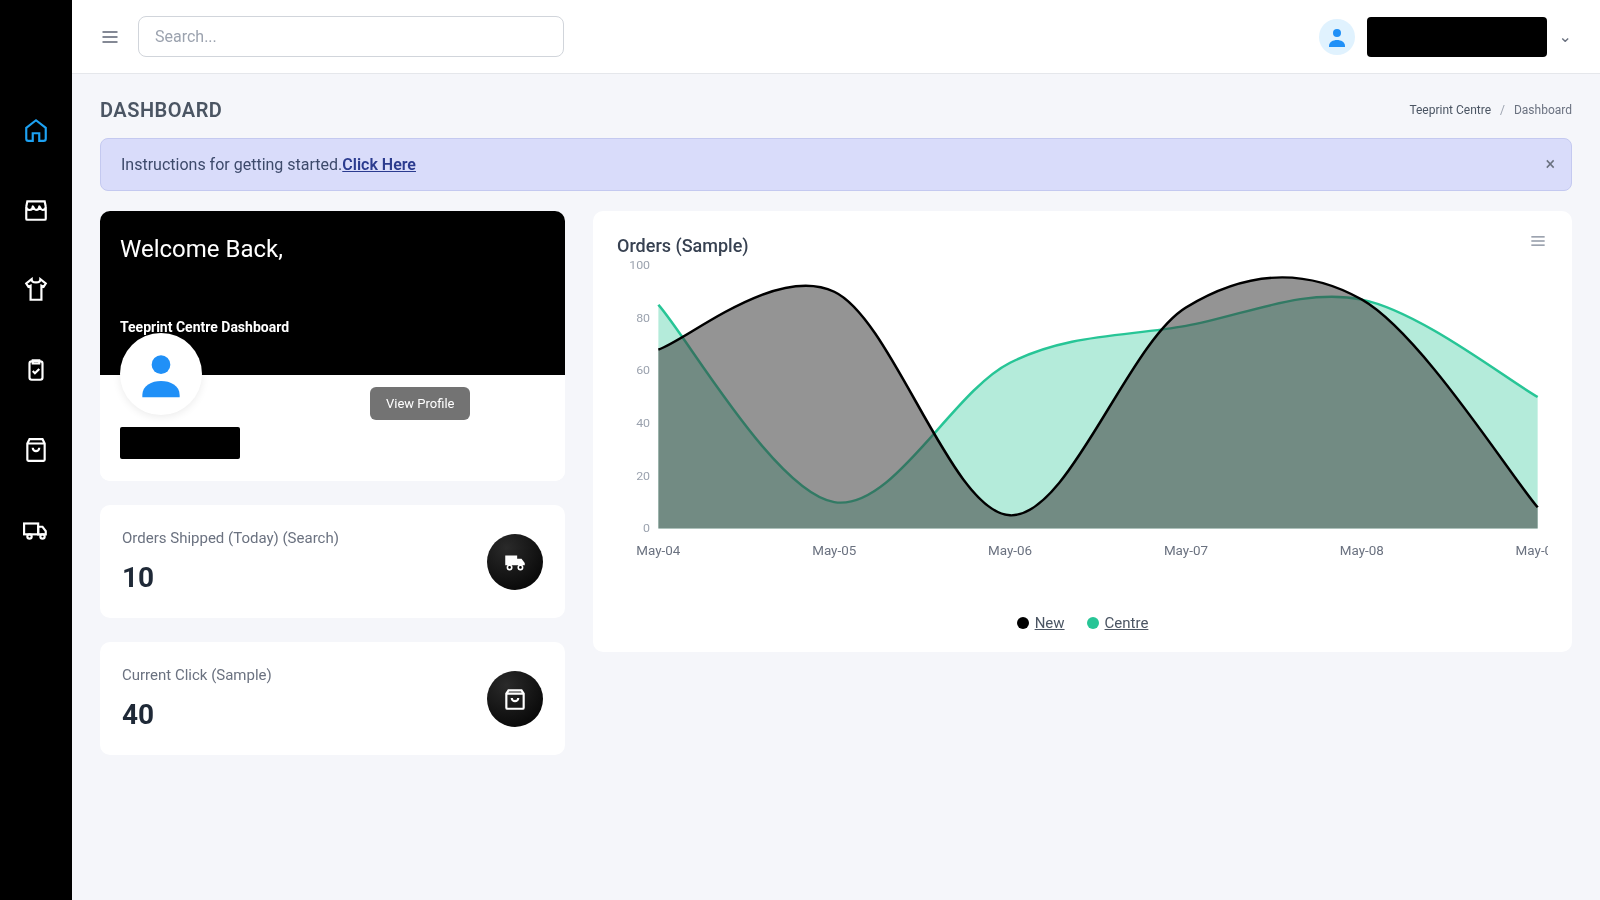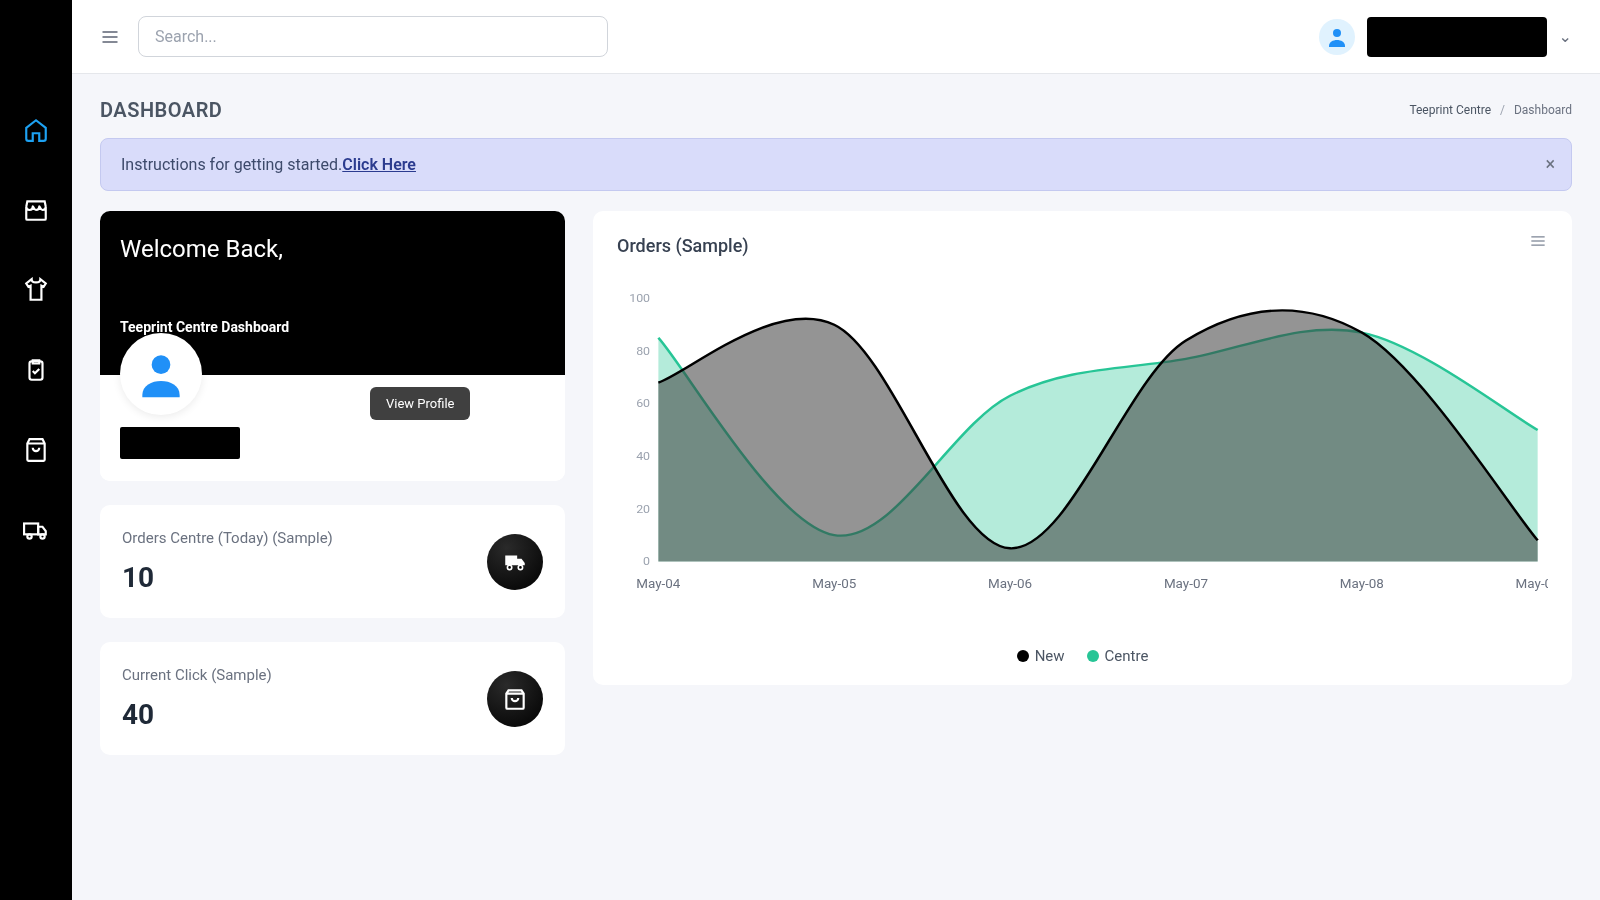--- a/index.html
+++ b/index.html
@@ -72,21 +72,21 @@
       display: flex;
       align-items: center;
     }
 
     .hamburger svg {
       width: 20px;
       height: 20px;
     }
 
     .search-input {
-      width: 470px;
+      width: 426px;
       padding: 10px 16px;
       border: 1px solid #d1d5db;
       border-radius: 8px;
       font-size: 16px;
       color: #374151;
       outline: none;
     }
 
     .search-input::placeholder {
       color: #9ca3af;
@@ -266,21 +266,21 @@
     }
 
     .username-dark {
       background: #000;
       width: 120px;
       height: 32px;
       border-radius: 2px;
     }
 
     .view-profile-btn {
-      background: #404040;
+      background: #737373;
       color: #fff;
       border: none;
       padding: 9px 16px;
       border-radius: 6px;
       font-size: 13px;
       cursor: pointer;
       margin-left: auto;
       position: absolute;
       top: 12px;
       left: 270px;
@@ -328,21 +328,21 @@
     .chart-card {
       background: #fff;
       border-radius: 10px;
       padding: 24px 24px 20px;
     }
 
     .chart-title {
       font-size: 18px;
       color: #374151;
       font-weight: 500;
-      margin-bottom: 33px;
+      margin-bottom: 0;
     }
 
     .chart-menu {
       float: right;
       color: #9ca3af;
       cursor: pointer;
       margin-top: -4px;
     }
 
     .chart-menu svg {
@@ -376,20 +376,21 @@
       gap: 22px;
       margin-top: 8px;
       font-size: 15px;
       color: #4b5563;
     }
 
     .legend-item {
       display: flex;
       align-items: center;
       gap: 6px;
+      text-decoration: underline;
     }
 
     .legend-dot {
       width: 12px;
       height: 12px;
       border-radius: 50%;
     }
 
   </style>
 </head>
@@ -488,21 +489,21 @@
                   <path d="M4 21c0-4 4-6 8-6s8 2 8 6v1H4v-1z"></path>
                 </svg>
             </div>
             <div class="username-dark"></div>
             <button class="view-profile-btn">View Profile</button>
           </div>
         </div>
 
         <div class="stat-card">
           <div>
-            <div class="stat-label">Orders Centre (Today) (Sample)</div>
+            <div class="stat-label">Orders Shipped (Today) (Search)</div>
             <div class="stat-value">10</div>
           </div>
           <div class="stat-icon">
             <svg viewBox="0 0 24 24" fill="currentColor">
                 <path d="M3 6h11v9H3zM14 9h4l3 4v2h-7z"></path>
                 <circle cx="7" cy="17" r="2" fill="#000" stroke="#fff" stroke-width="1.5"></circle>
                 <circle cx="17" cy="17" r="2" fill="#000" stroke="#fff" stroke-width="1.5"></circle>
               </svg>
           </div>
         </div>

